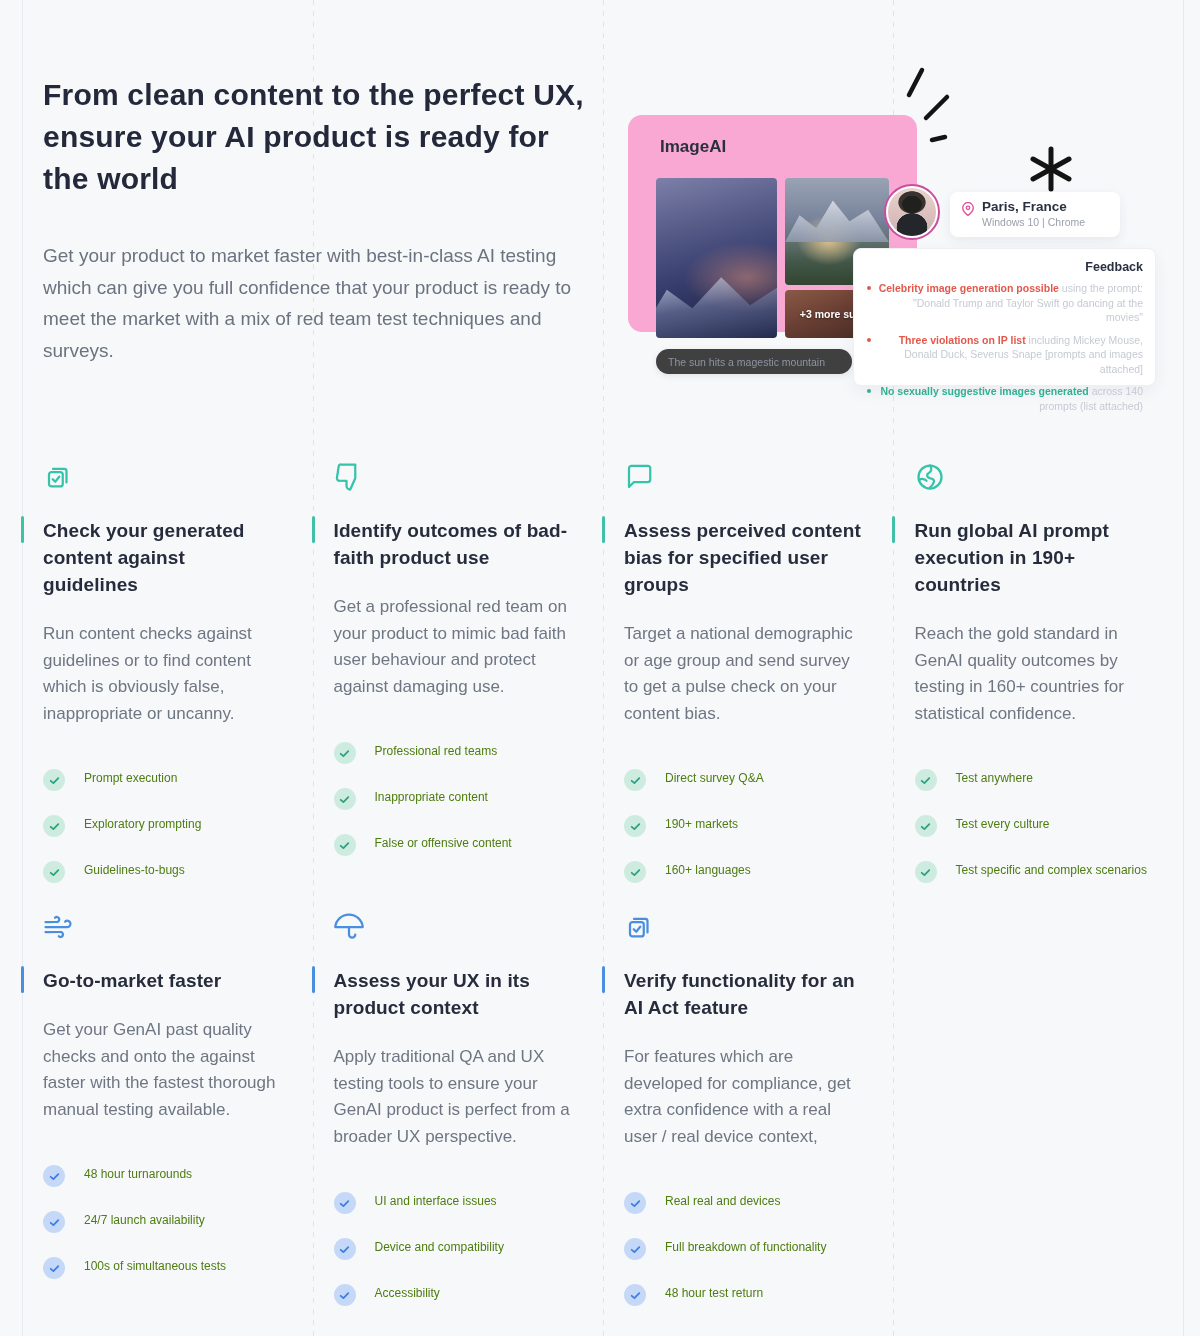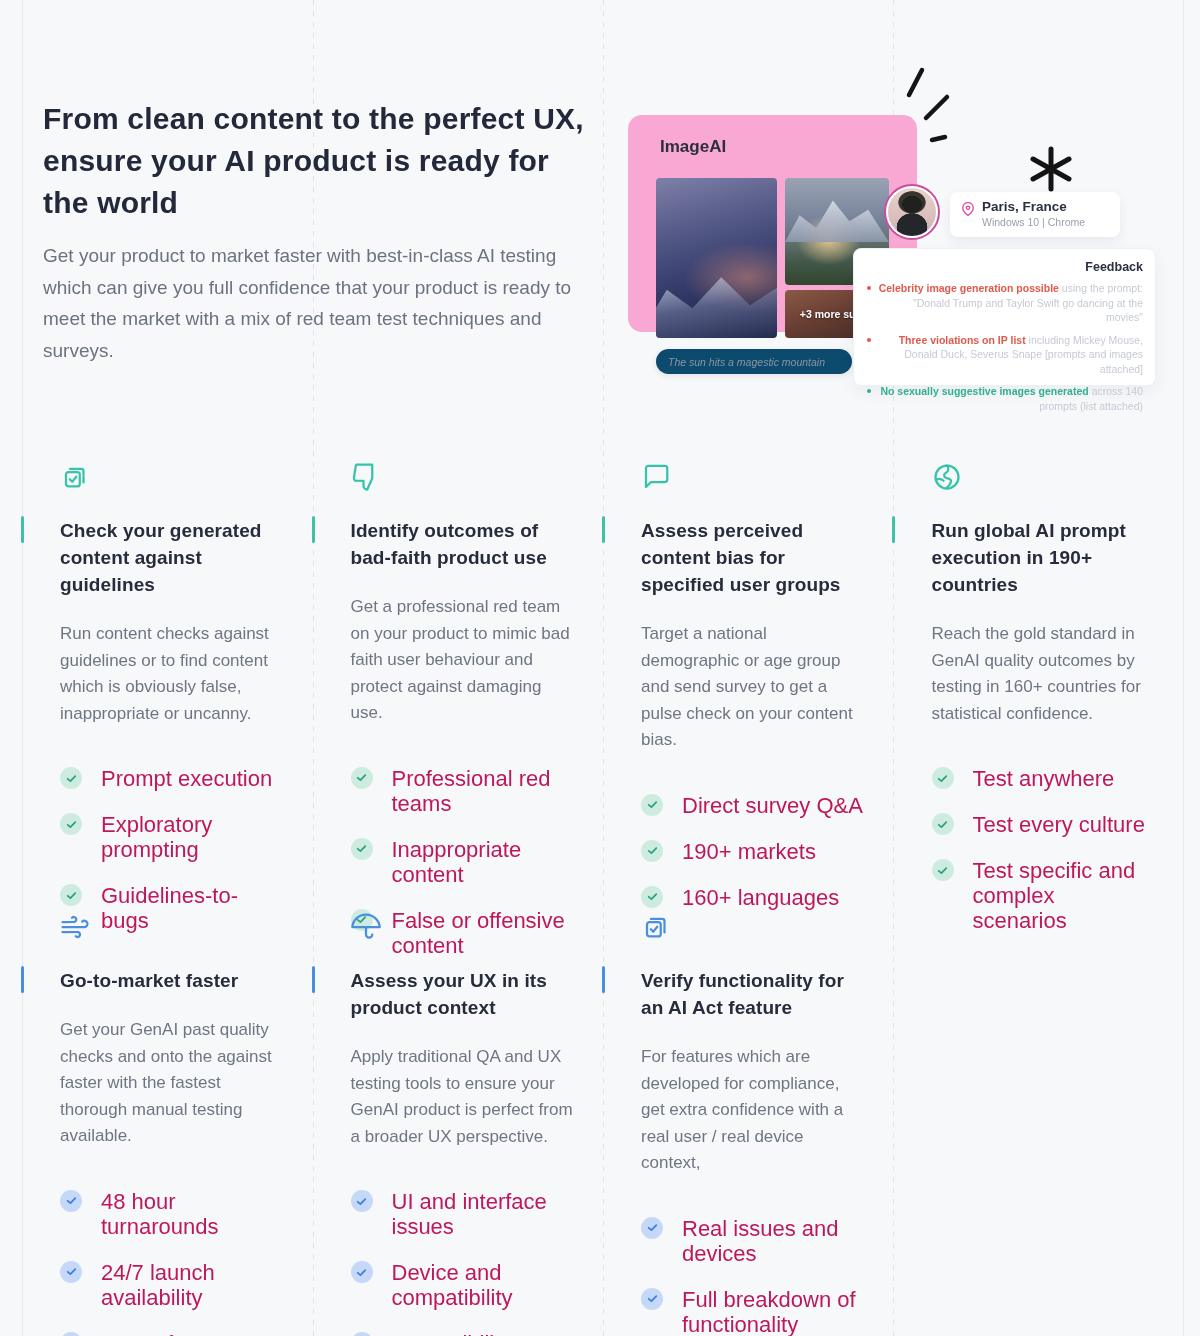--- a/index.html
+++ b/index.html
@@ -18,21 +18,20 @@
   .vline.dashed { background:repeating-linear-gradient(to bottom,#dfe3ea 0 5px,transparent 5px 11px); }
   .tick { position:absolute; width:3px; height:27px; border-radius:2px; }
   .tick.teal { background:#3ec1a7; }
   .tick.blue { background:#4a8ee0; }
 
   
   .hero-title {
     position:absolute; left:43px; top:74px; width:560px;
     font-size:30px; line-height:42px; font-weight:700; color:#23293a;
     letter-spacing:0.2px;
-    margin-top:24px;
   }
   .hero-desc {
     position:absolute; left:43px; top:240px; width:548px;
     font-size:19px; line-height:31.5px; color:#6b7380;
   }
 
   
   .pink-card {
     position:absolute; left:628px; top:115px; width:289px; height:217px;
     background:#f9a8d4; border-radius:14px;
@@ -58,23 +57,23 @@
       background:linear-gradient(180deg,#e8ebf1, #8f9ab0);
       clip-path:polygon(0 100%,14% 42%,30% 70%,46% 10%,62% 55%,80% 30%,100% 100%); opacity:.85; }
   .img-more {
     left:157px; top:175px; width:104px; height:48px;
     background:linear-gradient(160deg,#8a5a46 0%, #6a3f33 45%, #402824 100%);
     display:flex; align-items:center; justify-content:center;
   }
   .img-more .overlay-label { color:#fff; font-size:10.5px; font-weight:700; white-space:nowrap; text-shadow:0 1px 2px rgba(0,0,0,.5); }
   .prompt-pill {
     position:absolute; left:656px; top:349px; width:196px; height:25px;
-    background:#0c4a6e; border-radius:13px; box-shadow:0 2px 6px rgba(40,50,80,.10);
+    background:#404040; border-radius:13px; box-shadow:0 2px 6px rgba(40,50,80,.10);
     display:flex; align-items:center; padding:0 12px;
-    font-size:10.5px; color:#8d94a1; white-space:nowrap; overflow:hidden;font-style:italic;
+    font-size:10.5px; color:#8d94a1; white-space:nowrap; overflow:hidden;
   }
   .avatar {
     position:absolute; left:884px; top:184px; width:56px; height:56px; border-radius:50%;
     border:2.5px solid #c94f9e; background:#fff; padding:2px; z-index:4;
   }
   .avatar .photo {
     width:100%; height:100%; border-radius:50%;
     background:
       radial-gradient(16px 14px at 50% 34%, #20201f 60%, transparent 62%),
       radial-gradient(22px 18px at 50% 30%, #37332f 60%, transparent 64%),
@@ -102,29 +101,29 @@
   .fb-item.green .dot { background:#31b091; }
   .fb-item.red .hl { color:#e2584b; font-weight:700; }
   .fb-item.green .hl { color:#31b091; font-weight:700; }
 
   .doodle { position:absolute; z-index:2; }
 
   
   .feature-row { position:absolute; left:22px; width:1162px; display:grid; grid-template-columns:repeat(4,1fr); }
   .feature-row.r1 { top:462px; }
   .feature-row.r2 { top:912px; }
-  .cell { padding:0 30px 0 14px;margin-left:24px; }
+  .cell { padding:0 30px 0 21px; }
   .f-icon { width:30px; height:30px; margin-bottom:25px; }
   .f-icon svg { width:30px; height:30px; }
   .f-icon.teal svg { stroke:#35c3a9; }
   .f-icon.blue svg { stroke:#4a8ee0; }
   .cell h3 { font-size:19px; line-height:27px; font-weight:700; color:#262c3b; margin-bottom:23px; letter-spacing:0.1px; }
   .cell p { font-size:17px; line-height:26.5px; color:#6e7683; margin-bottom:39px; }
   .checks { list-style:none; }
-  .checks li { display:flex; align-items:flex-start; margin-bottom:21px; font-size:22px; line-height:25px; color:#be185d; }
+  .checks li { display:flex; align-items:flex-end; margin-bottom:21px; font-size:12px; line-height:25px; color:#4d7c0f; }
   .ck { flex:0 0 22px; width:22px; height:22px; border-radius:50%; margin-right:19px; margin-top:1px;
        display:flex; align-items:center; justify-content:center; }
   .checks.teal .ck { background:#cdecdf; }
   .checks.blue .ck { background:#c5d8f7; }
   .ck svg { width:13px; height:13px; }
   .checks.teal .ck svg { stroke:#2da183; }
   .checks.blue .ck svg { stroke:#3d7ee2; }
 </style>
 </head>
 <body>
@@ -439,21 +438,21 @@
       </div>
       <h3>Verify functionality for an AI Act feature</h3>
       <p>For features which are developed for compliance, get extra confidence with a real user / real device context,</p>
       <ul class="checks blue">
         <li>
             <span class="ck">
               <svg viewBox="0 0 24 24" fill="none" stroke-width="3.2" stroke-linecap="round" stroke-linejoin="round">
                 <polyline points="5 12.5 10 17 19 7.5"></polyline>
               </svg>
             </span>
-            <span>Real issues and devices</span>
+            <span>Real real and devices</span>
           </li>
         <li>
             <span class="ck">
               <svg viewBox="0 0 24 24" fill="none" stroke-width="3.2" stroke-linecap="round" stroke-linejoin="round">
                 <polyline points="5 12.5 10 17 19 7.5"></polyline>
               </svg>
             </span>
             <span>Full breakdown of functionality</span>
           </li>
         <li>

